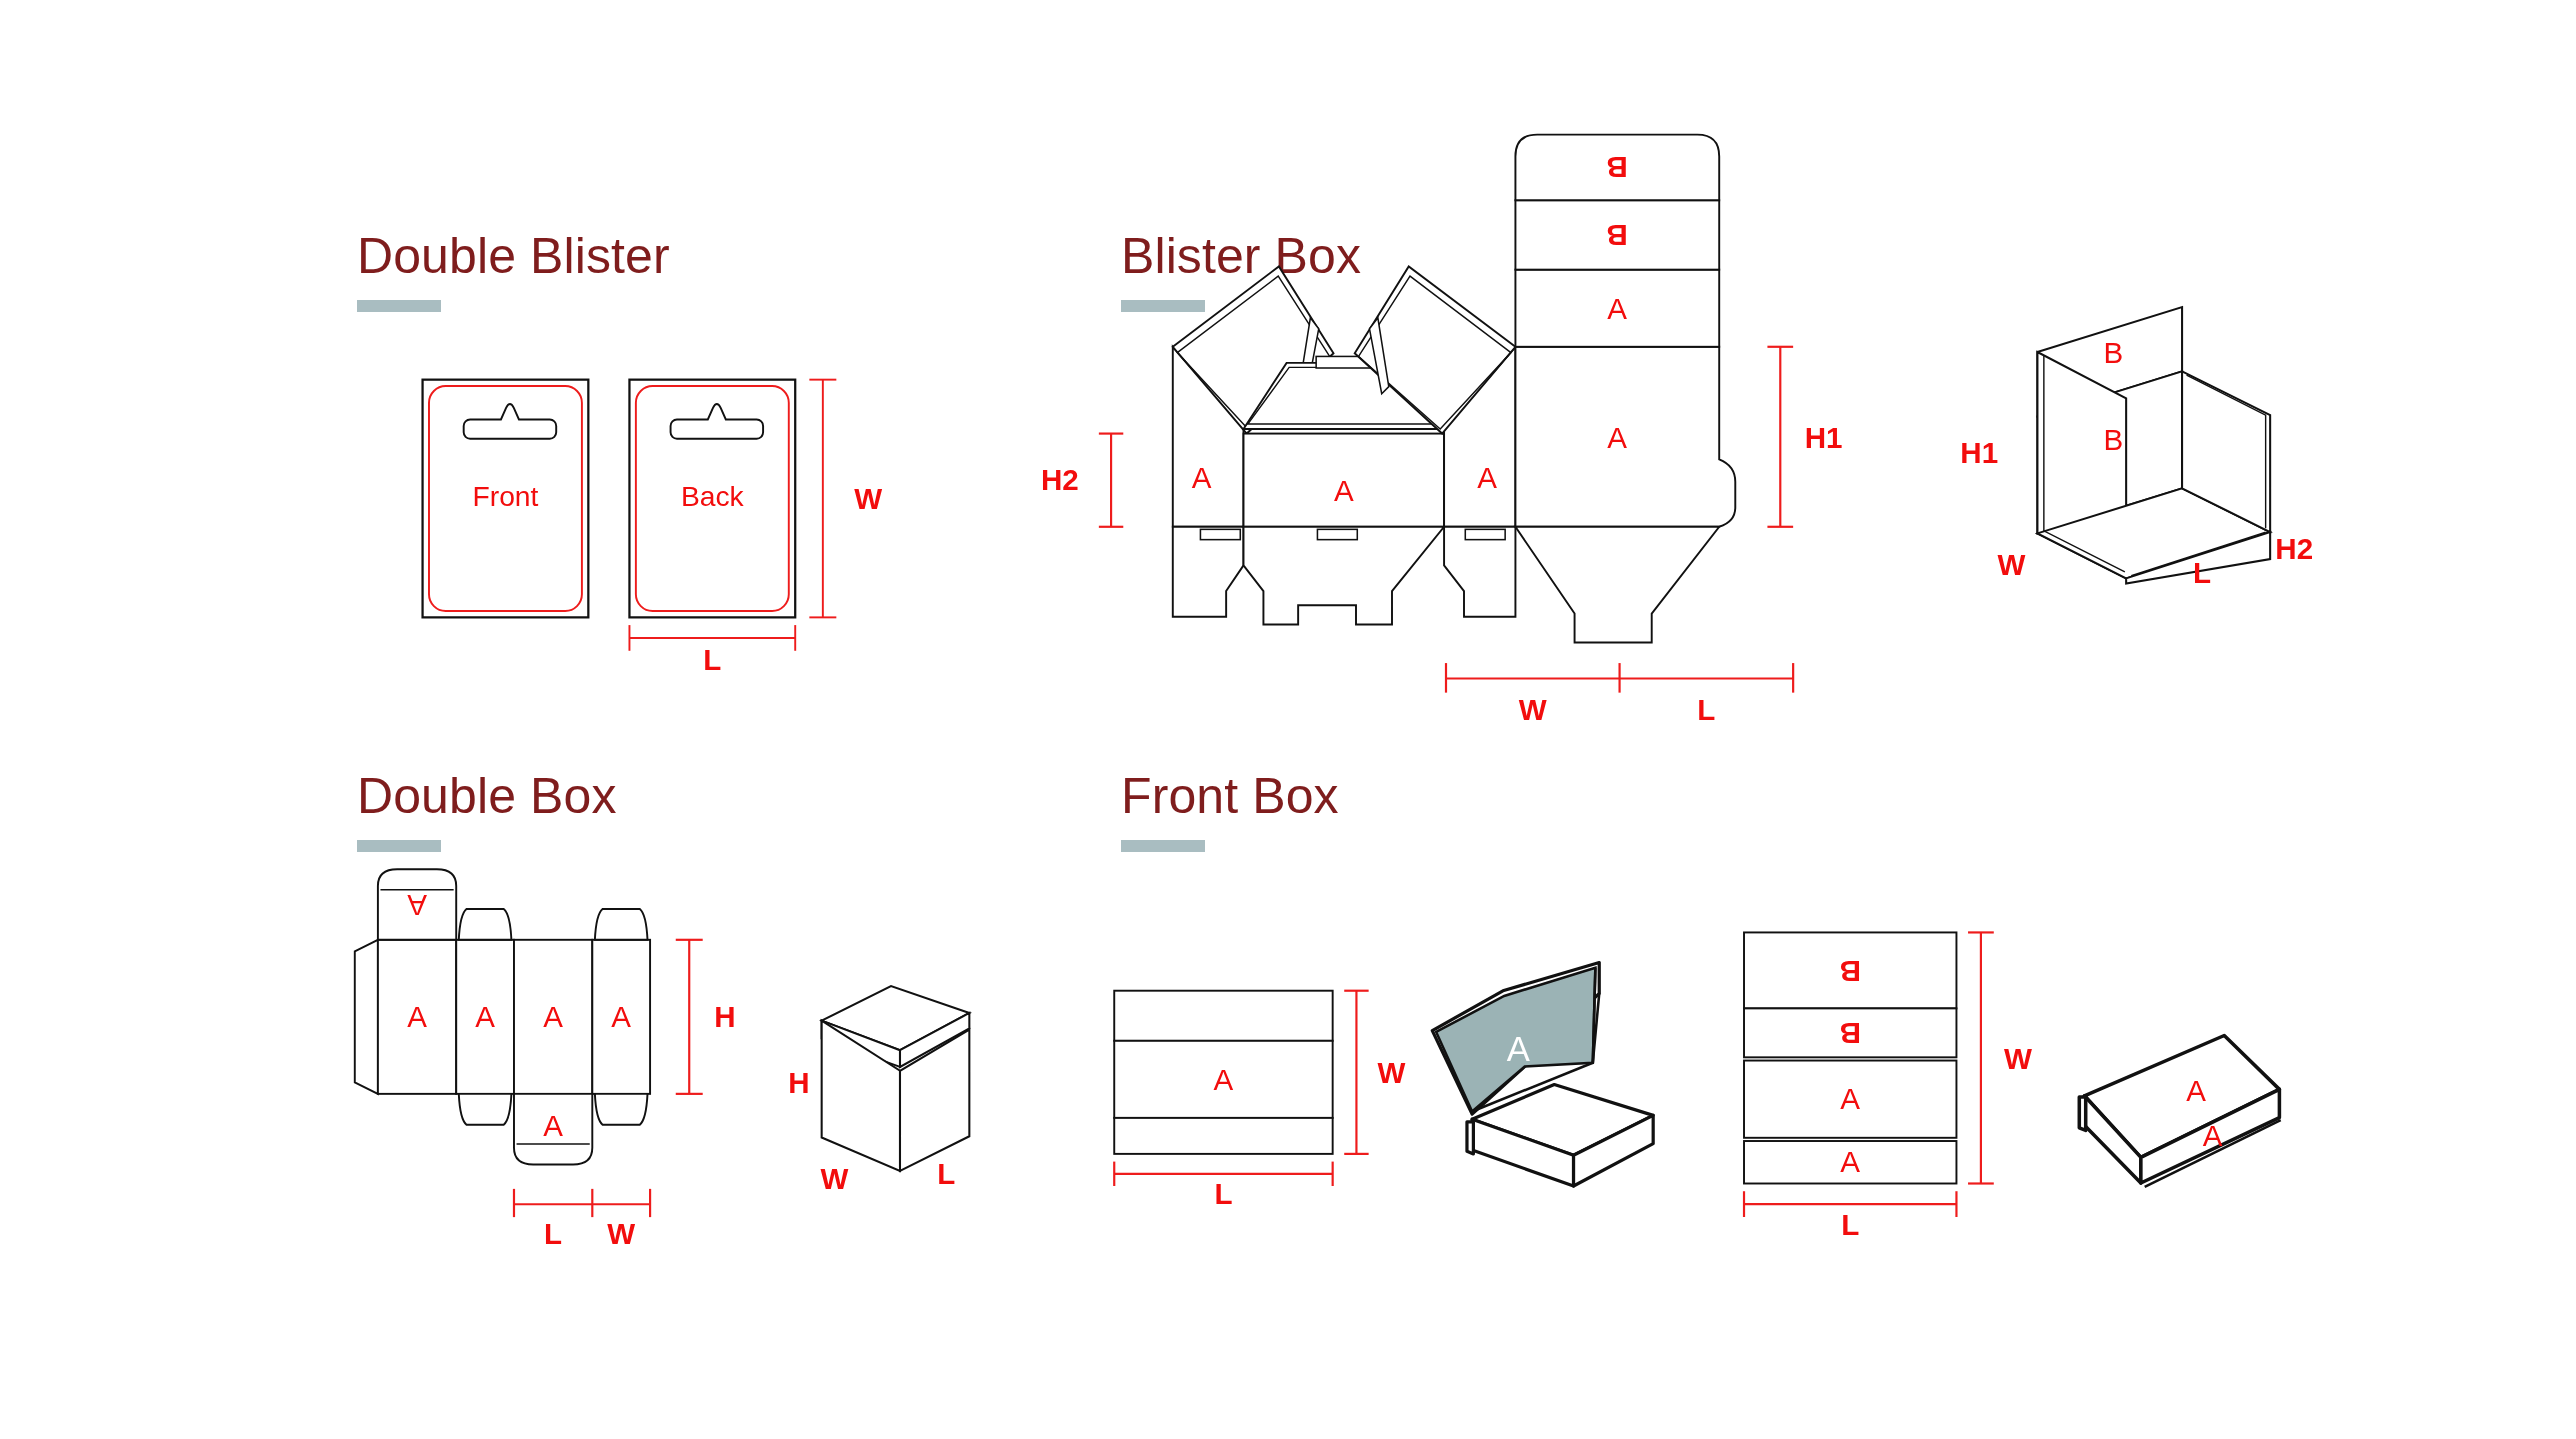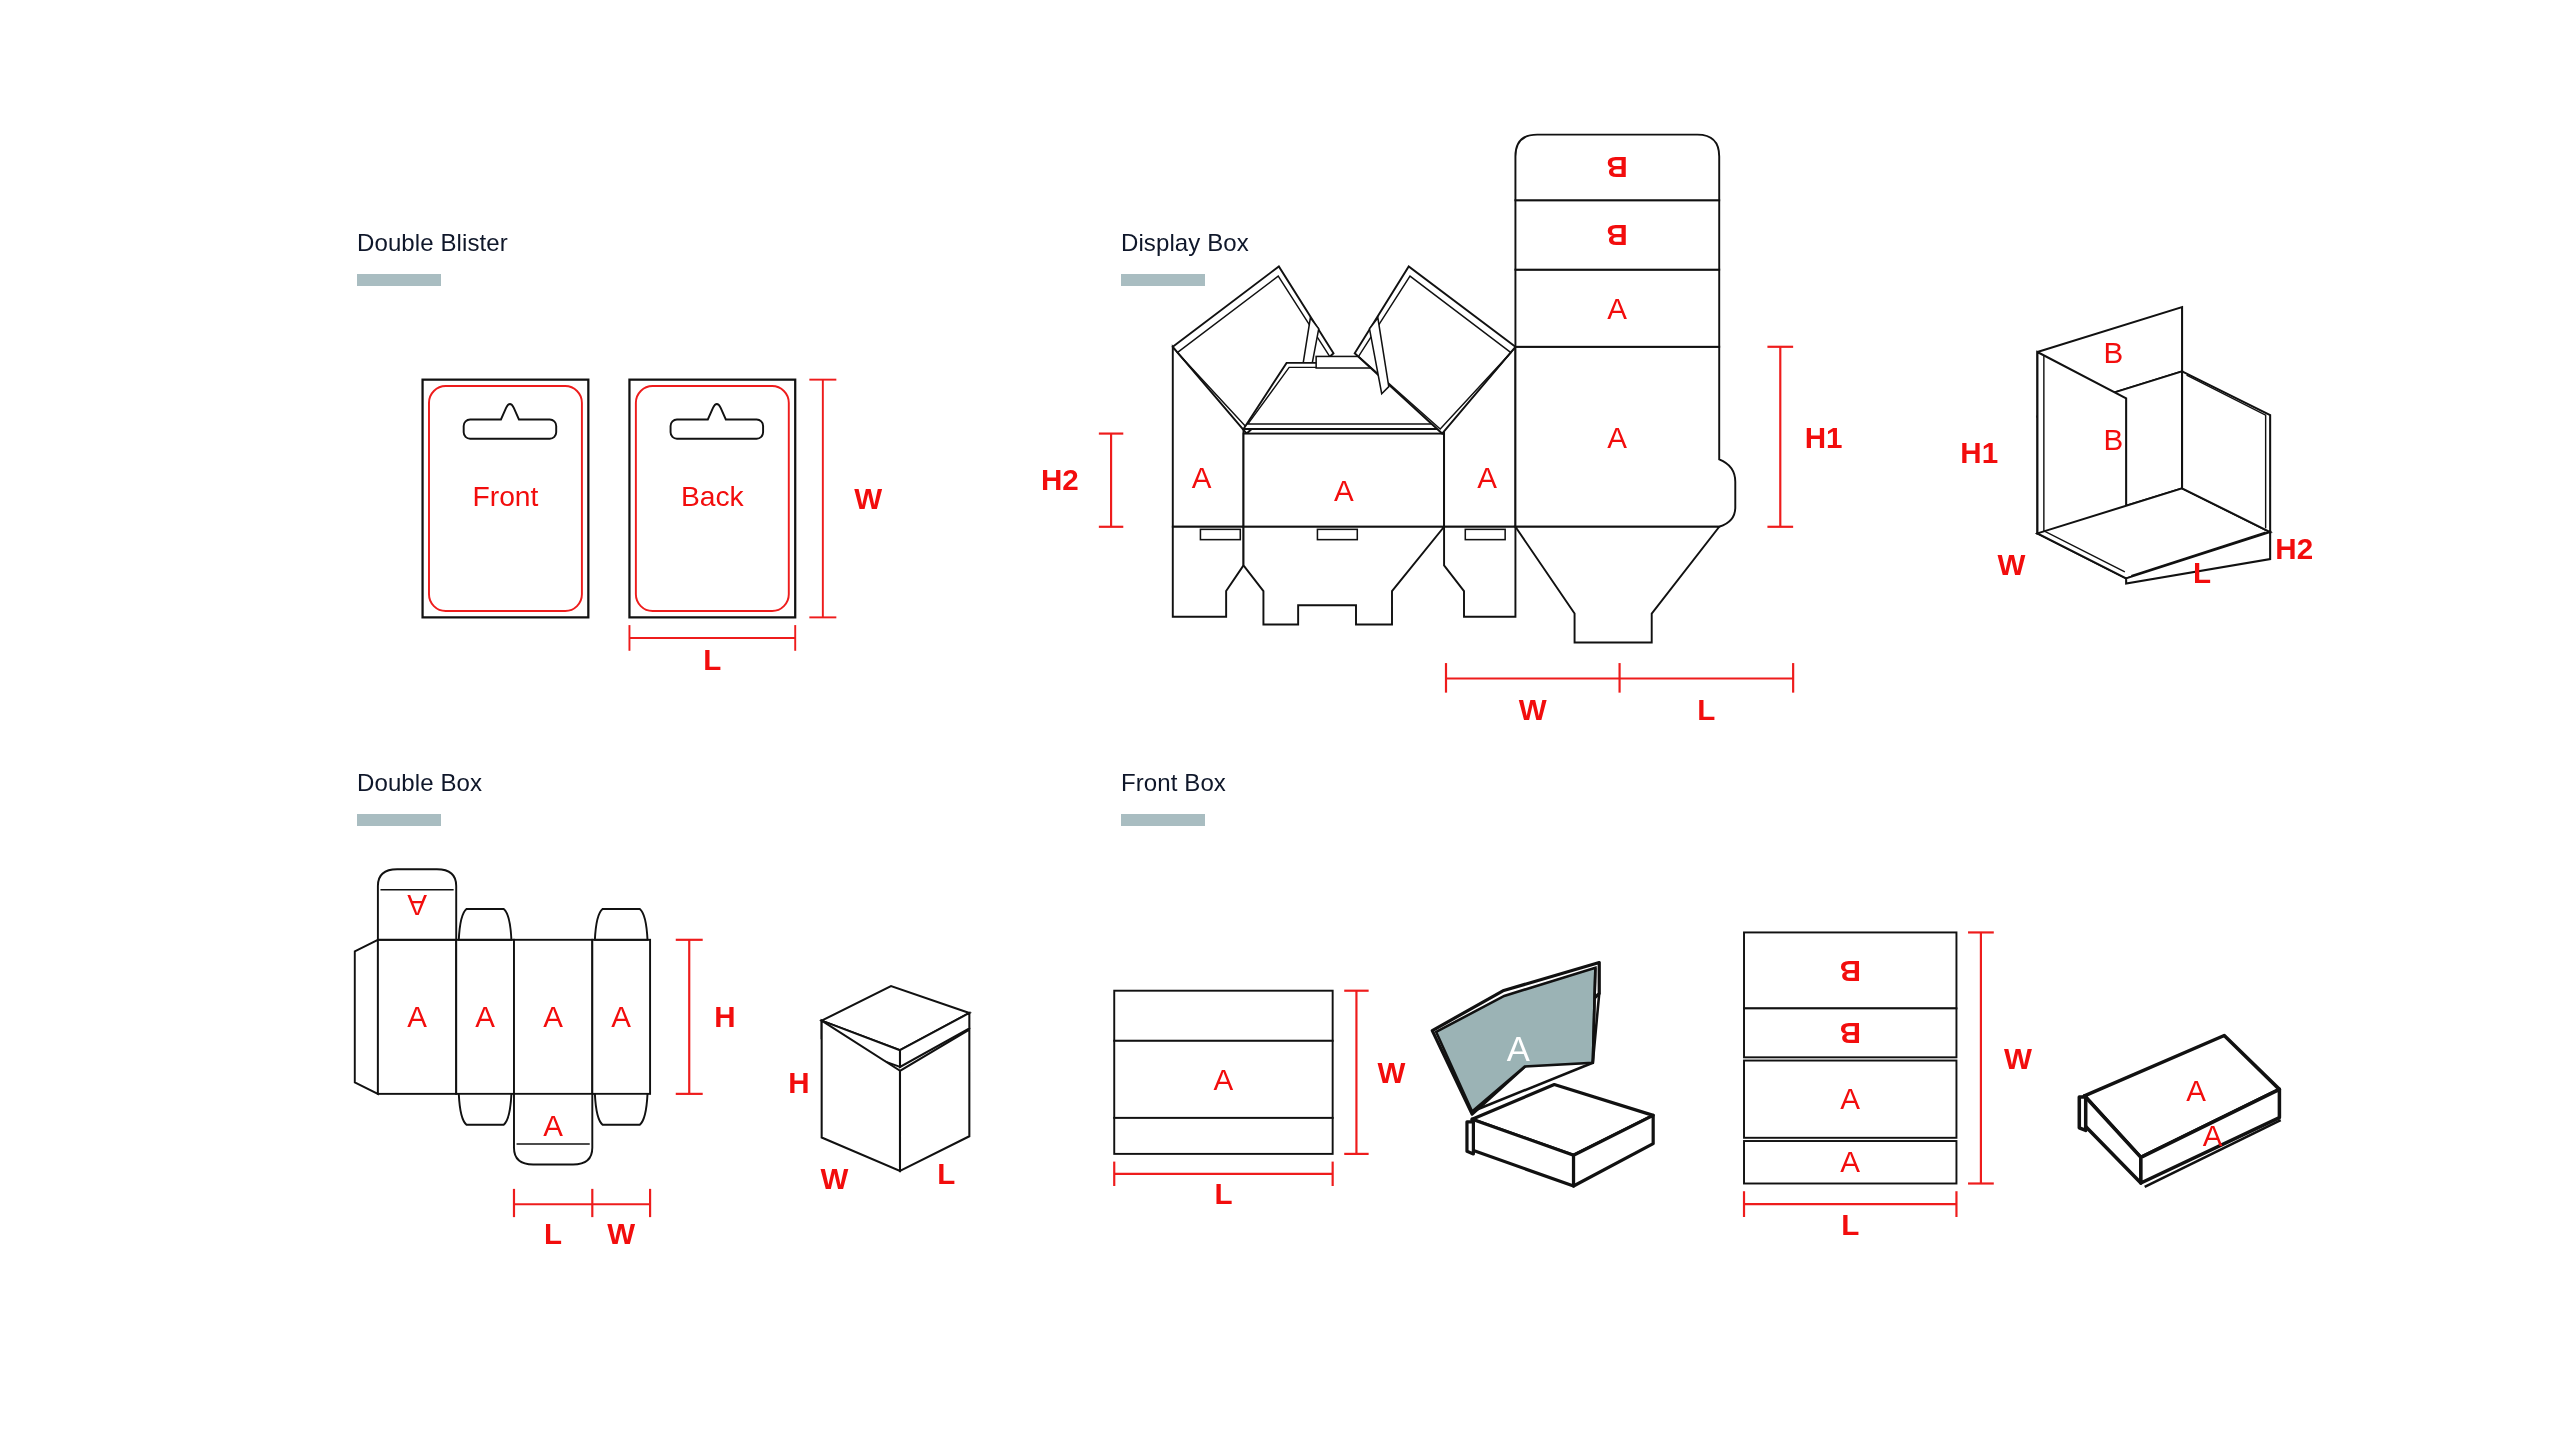--- a/index.html
+++ b/index.html
@@ -1,19 +1,19 @@
 <!DOCTYPE html>
 <html style="font-size:10.3px"><head>
 <meta charset="utf-8">
 <style>
   html,body{margin:0;padding:0;background:#ffffff;}
   body{width:2576px;height:1440px;position:relative;overflow:hidden;
        font-family:"Liberation Sans","DejaVu Sans",sans-serif;}
   .section{position:absolute;}
-  .sec-title{font-size:24px;font-weight:400;color:#0f172a;letter-spacing:0.1px;
+  .sec-title{font-size:50px;font-weight:400;color:#7f1d1d;letter-spacing:0.1px;
              white-space:nowrap;line-height:1;}
   .accent-bar{width:84px;height:11.6px;background:#a9bdc1;margin-top:19px;}
   .canvas{position:absolute;left:0;top:0;}
   svg{display:block;overflow:visible;}
   .dim{fill:#f20d0d;font-size:46px;font-weight:700;
        font-family:"Liberation Sans","DejaVu Sans",sans-serif;}
   .panel-lbl{fill:#f20d0d;font-size:46px;font-weight:400;
        font-family:"Liberation Sans","DejaVu Sans",sans-serif;}
   .panel-lbl-b{fill:#f20d0d;font-size:46px;font-weight:700;
        font-family:"Liberation Sans","DejaVu Sans",sans-serif;}
@@ -58,21 +58,21 @@
   <g stroke="#ee1c1c" stroke-width="3">
     <line x1="340" y1="392" x2="340" y2="432"></line>
     <line x1="598" y1="392" x2="598" y2="432"></line>
     <line x1="340" y1="412" x2="598" y2="412"></line>
   </g>
   <text class="dim" x="469" y="462" text-anchor="middle">L</text>
 </svg>
 </div>
 
 <div class="section" style="left:1121px;top:231px;">
-  <div class="sec-title">Display Box</div>
+  <div class="sec-title">Blister Box</div>
   <div class="accent-bar"></div>
 </div>
 
 <div class="canvas" style="left:1086px;top:141px;width:900px;height:643px;">
 <svg width="900" height="643" viewBox="0 0 1400 1000">
  <g fill="#ffffff" stroke="#111" stroke-width="3" stroke-linejoin="miter">
 
   <path d="M135 320 L245 445 L245 600 L135 600 Z"></path>
 
   <path d="M135 320 L300 195 L385 330 L250 455 Z"></path>

